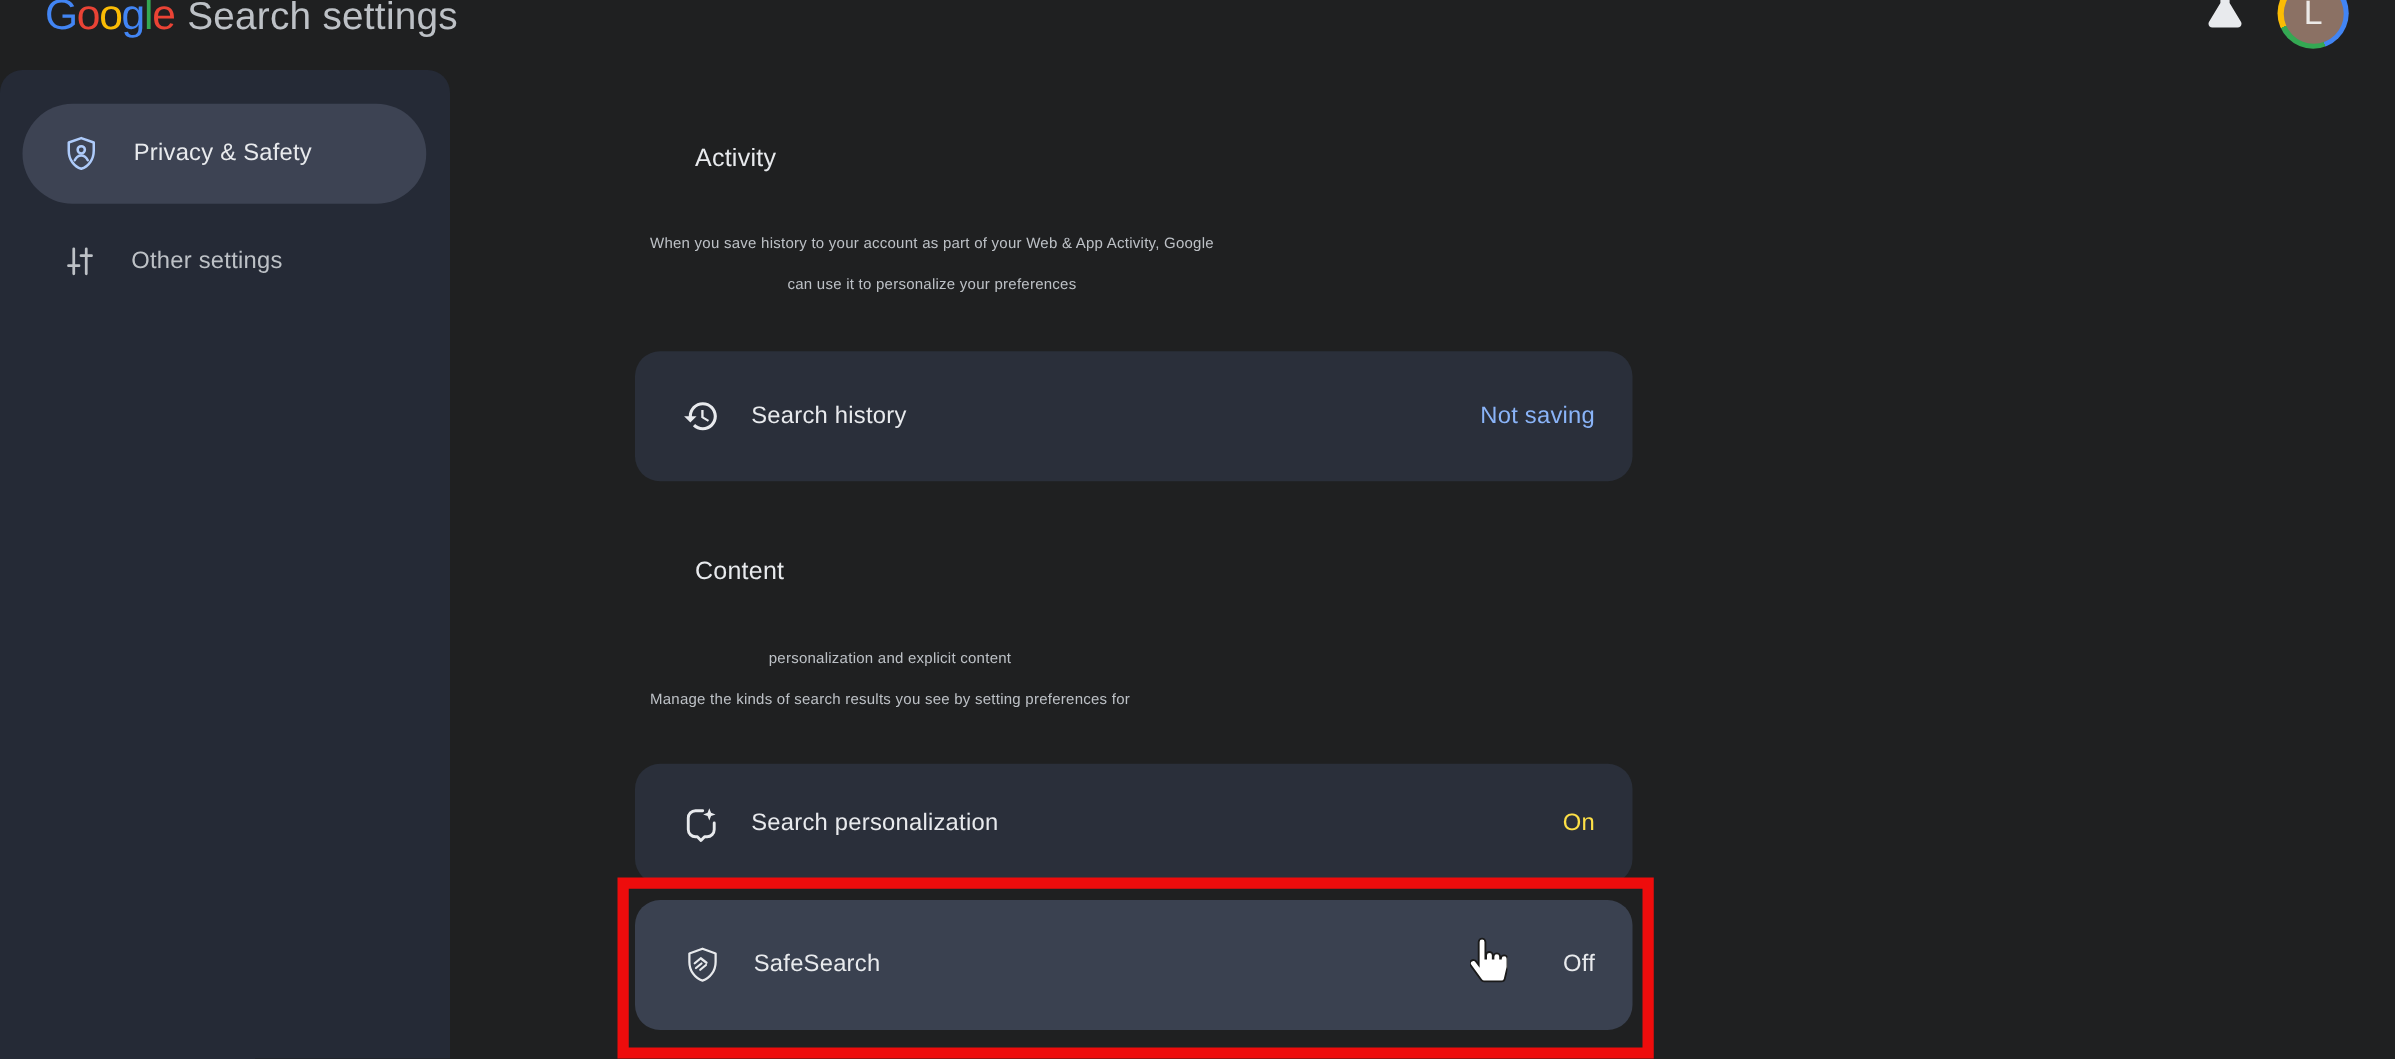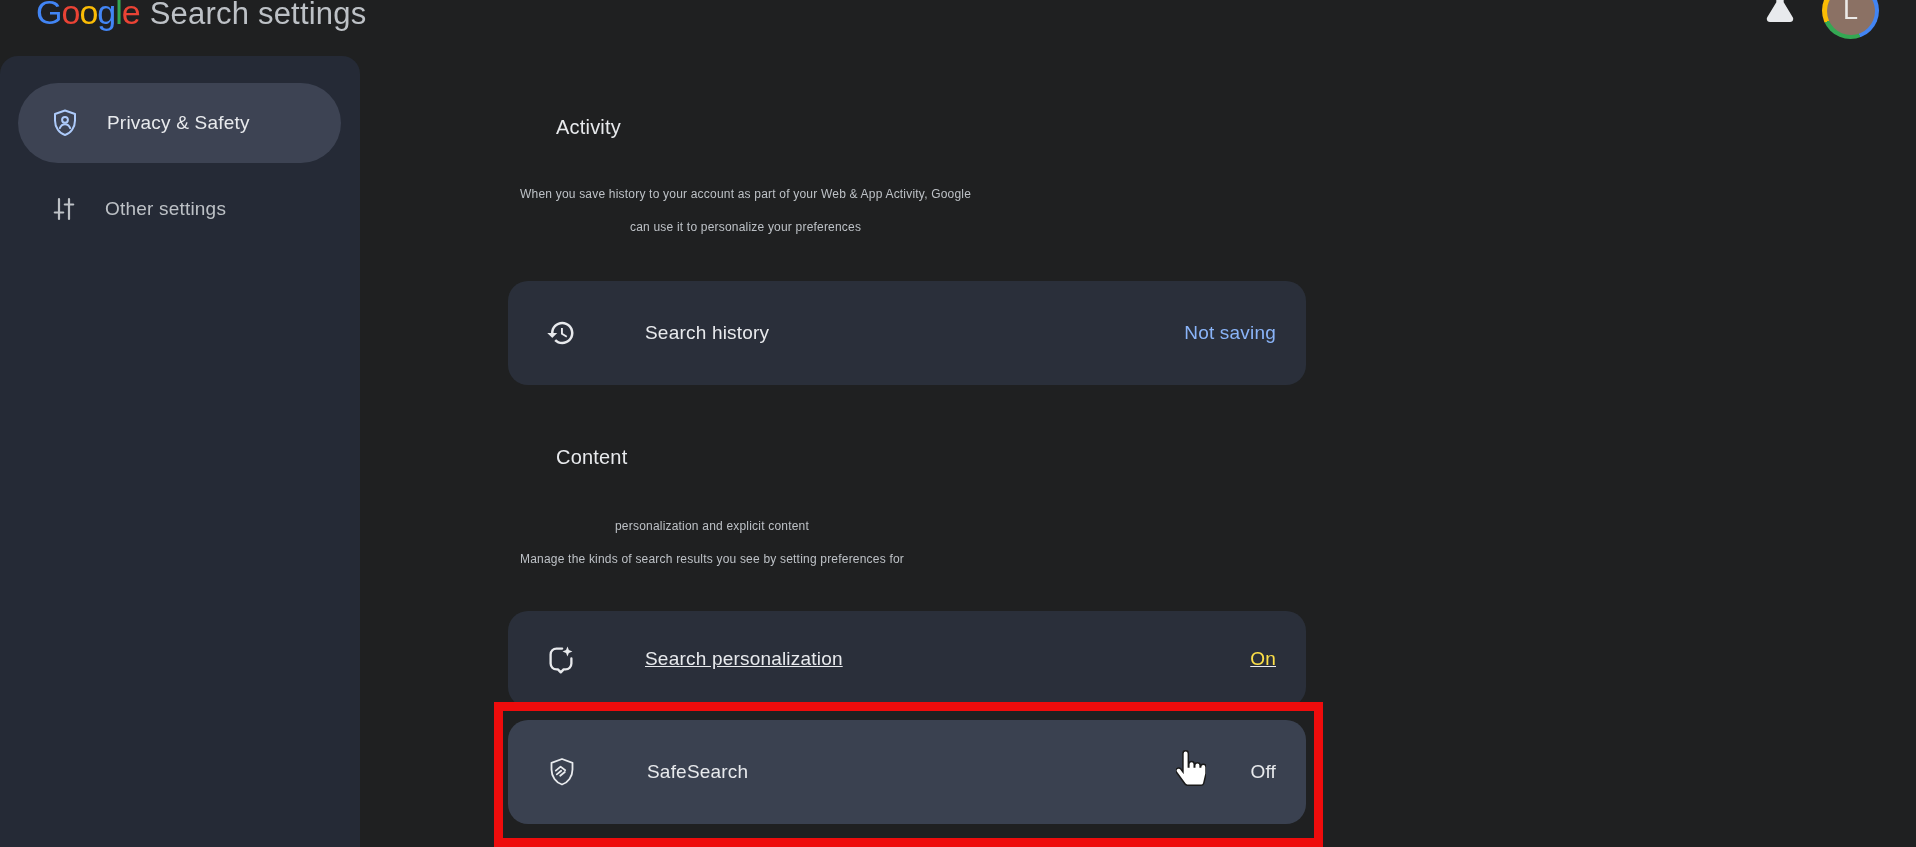--- a/index.html
+++ b/index.html
@@ -42,23 +42,23 @@
   .section-heading { position: absolute; left: 0; font-size: 20px; font-weight: 400; color: #e8eaed; letter-spacing: 0.2px; margin-left: 48px; }
   .h-activity { top: 60px; }
   .h-content { top: 390px; }
   .section-desc { position: absolute; left: 12px; font-size: 12px; color: #bdc1c6; line-height: 33px; letter-spacing: 0.2px; text-align: center; }
   .d-activity { top: 122px; }
   .d-content { top: 454px; }
 
   .card { position: absolute; left: 0; width: 798px; border-radius: 20px; background: #2a2f3a;
     display: flex; align-items: center; padding: 0 30px 0 38px; gap: 25px; cursor: pointer; }
   .card-history { top: 225px; height: 104px; }
-  .card-personalization { top: 555px; height: 96px; text-decoration: underline; }
+  .card-personalization { top: 555px; height: 96px; }
   .card-safesearch { top: 664px; height: 104px; background: #3a4150; }
-  .card-label { font-size: 19px; color: #e8eaed; letter-spacing: 0.2px; flex: 1; margin-left: 44px; }
+  .card-label { font-size: 19px; color: #e8eaed; letter-spacing: 0.2px; flex: 1; }
   .card-status { font-size: 19px; letter-spacing: 0.2px; margin-left: 36px; }
 
   
   .highlight-box { position: absolute; left: 494px; top: 702px; width: 829px; height: 145px;
     border: 9px solid #ee0c0c; z-index: 6; pointer-events: none; background: transparent; }
   .cursor { position: absolute; left: 1176px; top: 748px; width: 30px; height: 40px; z-index: 7; pointer-events: none; }
 </style>
 </head>
 <body>
 

